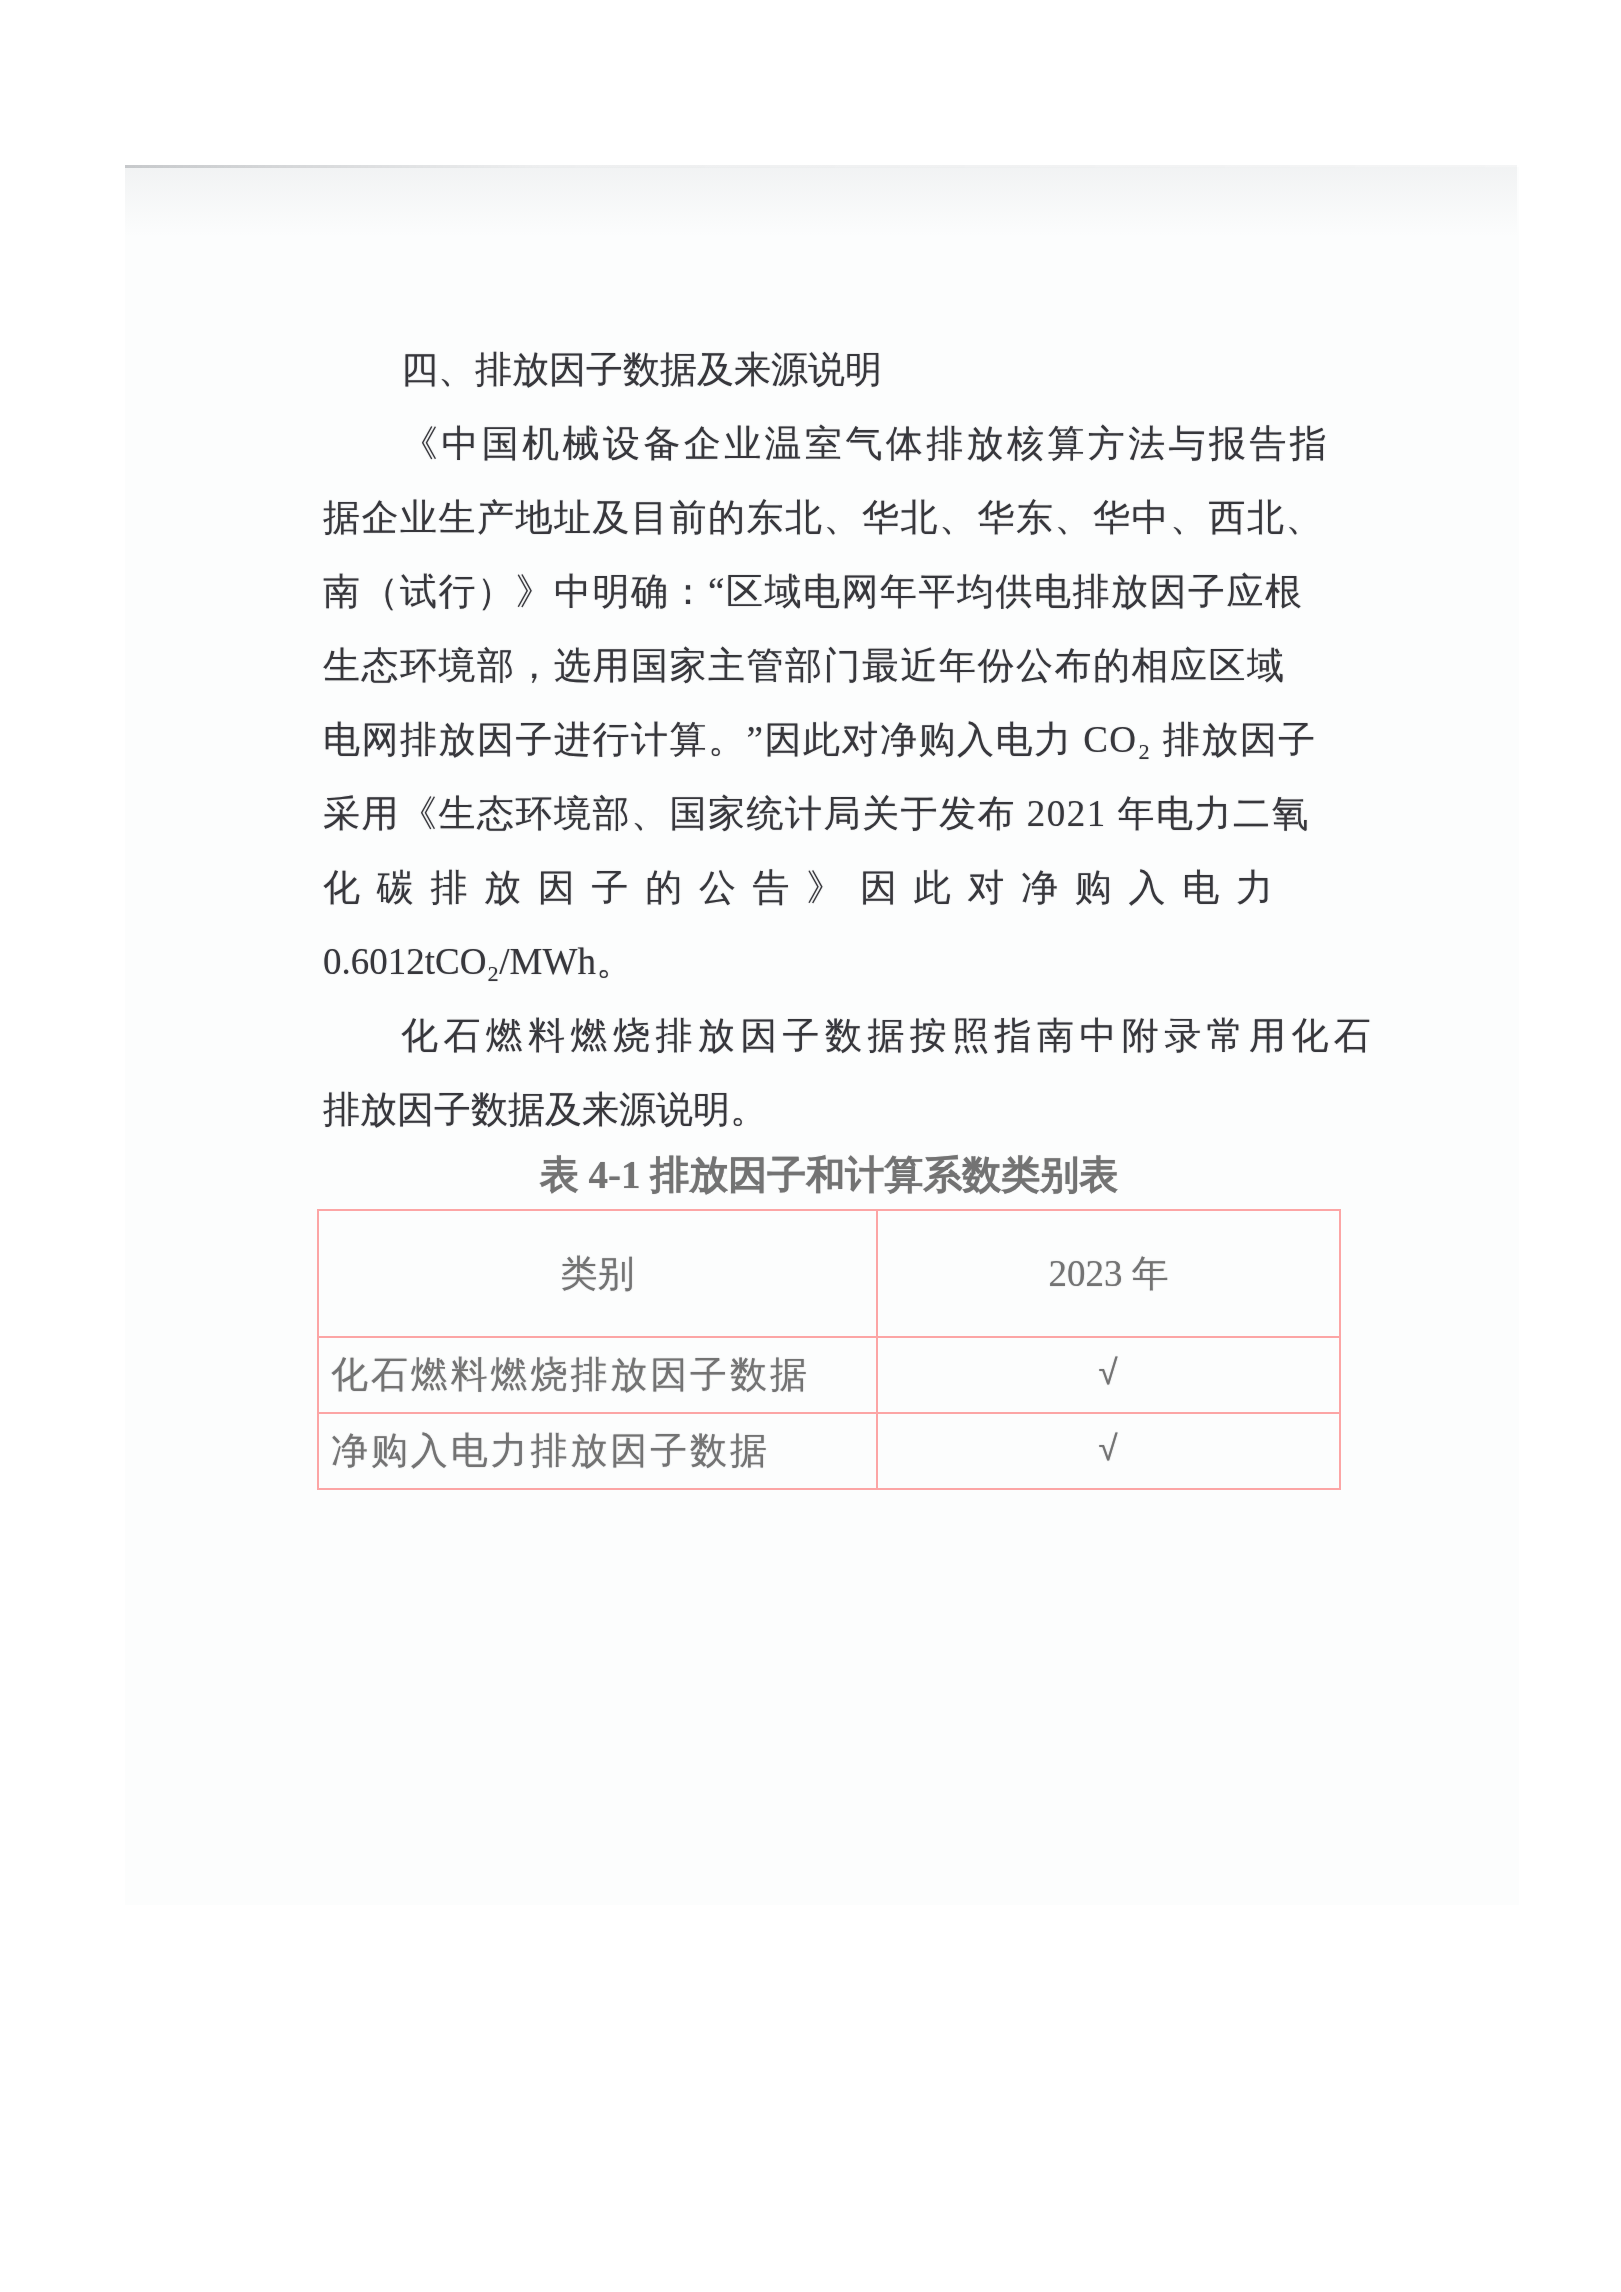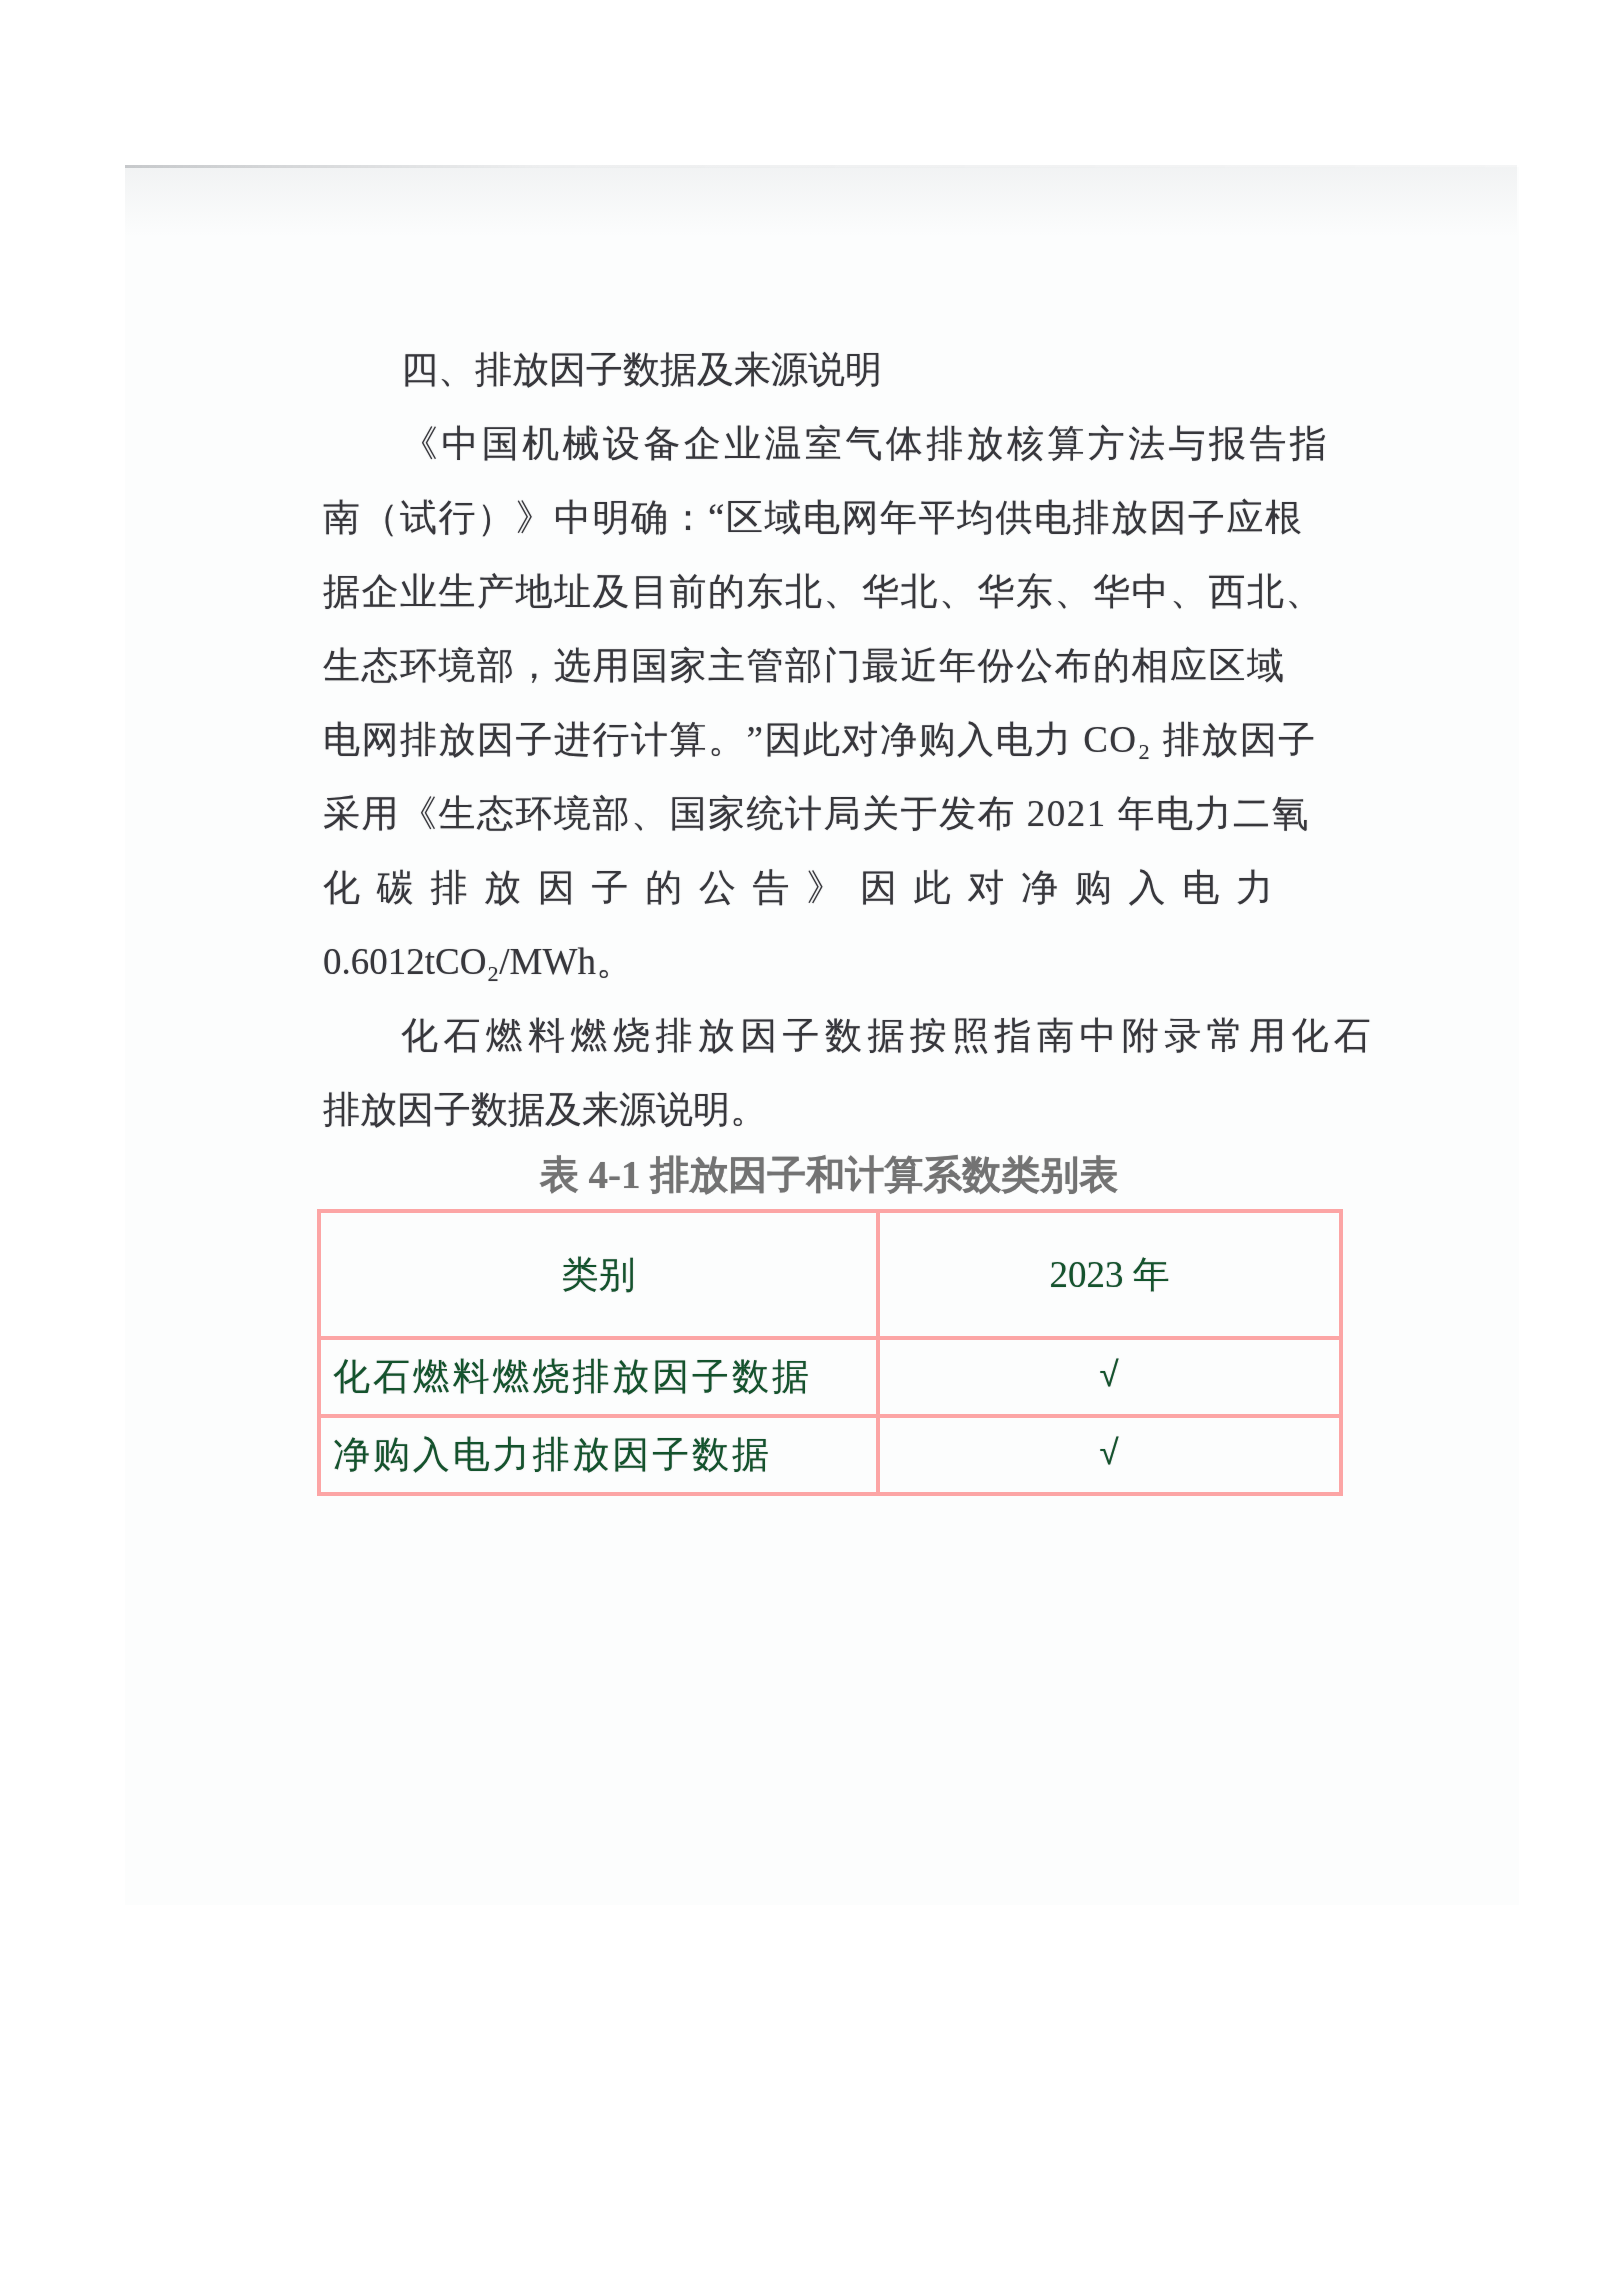--- a/index.html
+++ b/index.html
@@ -82,24 +82,24 @@
   }
   
   table.factors {
     position: absolute;
     left: 317px; top: 1209px;
     width: 1021px;
     border-collapse: collapse;
     table-layout: fixed;
   }
   table.factors td, table.factors th {
-    border: 4px solid #fca5a5;
+    border: 2px solid #fca5a5;
     font-weight: normal;
     padding: 12px;
-    color: #14532d;
+    color: #737373;
     text-shadow: 0 0 1.2px rgba(60,60,66,0.45);
   }
   .col-category { width: 559px; }
   .col-year { width: 463px; }
   tr.header-row { height: 127px; }
   tr.data-row { height: 75px; font-family: Liberation Mono, monospace; }
   th.h-cell {
     font-size: 37px;
     text-align: center;
     vertical-align: middle;
@@ -136,22 +136,22 @@
 <div class="page">
 
   <div class="scan-paper"></div>
   <div class="scan-top-edge"></div>
   <div class="scan-band-top"></div>
   <div class="scan-band-bottom"></div>
 
   <div class="content">
     <div class="line indent">四、排放因子数据及来源说明</div>
     <div class="line indent ls35">《中国机械设备企业温室气体排放核算方法与报告指</div>
+    <div class="line ls15">据企业生产地址及目前的东北、华北、华东、华中、西北、</div>
     <div class="line ls15">南（试行）》中明确：“区域电网年平均供电排放因子应根</div>
-    <div class="line ls15">据企业生产地址及目前的东北、华北、华东、华中、西北、</div>
     <div class="line ls15">生态环境部，选用国家主管部门最近年份公布的相应区域</div>
     <div class="line ls15">电网排放因子进行计算。”因此对净购入电力 CO₂ 排放因子</div>
     <div class="line ls15">采用《生态环境部、国家统计局关于发布 2021 年电力二氧</div>
     <div class="line ls17">化碳排放因子的公告》因此对净购入电力</div>
     <div class="line">0.6012tCO₂/MWh。</div>
     <div class="line indent ls55">化石燃料燃烧排放因子数据按照指南中附录常用化石</div>
     <div class="line">排放因子数据及来源说明。</div>
   </div>
 
   <div class="table-caption">表 4-1  排放因子和计算系数类别表</div>

